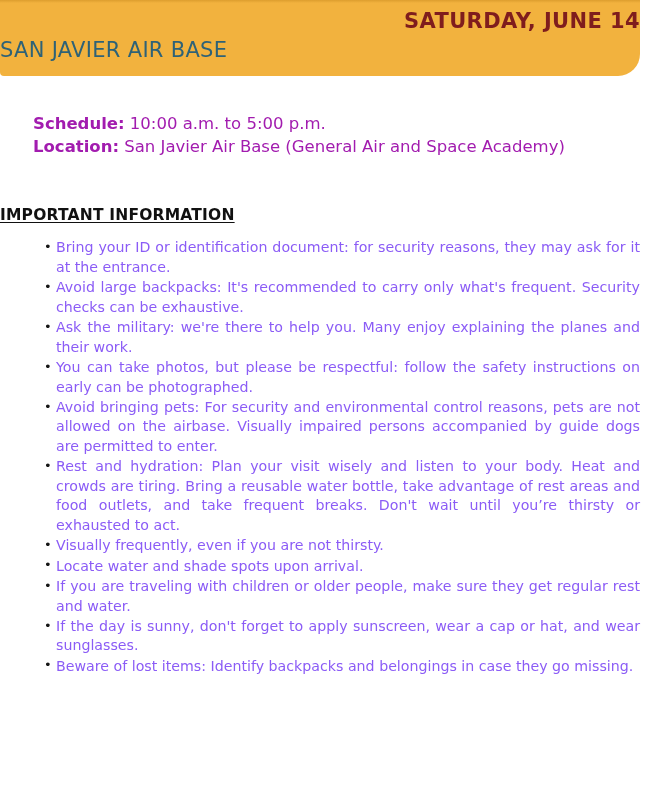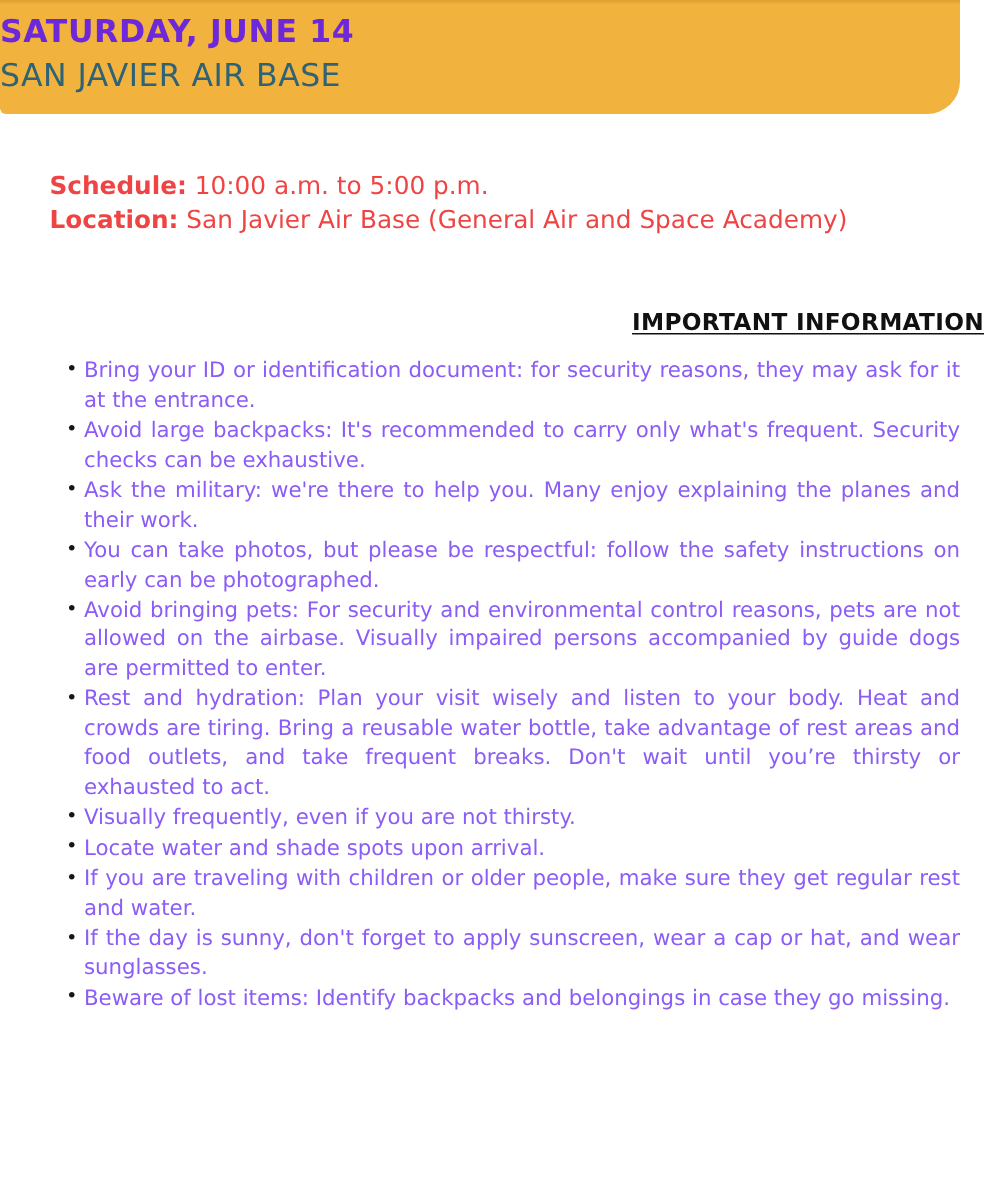--- a/index.html
+++ b/index.html
@@ -27,53 +27,53 @@
     box-sizing: border-box;
   }
   .banner-topfringe {
     position: absolute;
     top: 0; left: 0; right: 0;
     height: 3px;
     background: linear-gradient(180deg, #d99a2b 0%, #f2b23e 100%);
     opacity: .85;
   }
   .banner-title {
-    text-align: left;
+    text-align: right;
     font-size: 21px;
     font-weight: 700;
     letter-spacing: .4px;
-    color: #6d28d9;
+    color: #7f1d1d;
     line-height: 1.3;
     margin: 2px 0 2px 0;
   }
   .banner-subtitle {
     font-size: 21px;
     font-weight: 400;
     letter-spacing: .3px;
     color: #2e6277;
     line-height: 1.25;
     margin: 0;
   }
 
   
   .info-block {
     margin: 36px 18px 0 33px;
     width: 605px;
     font-size: 16.5px;
     line-height: 1.42;
     text-align: justify;
-    color: #ef4444;
+    color: #a21caf;
   }
   .info-line { margin: 0; }
   .info-label { font-weight: 700; }
 
   
   .section-heading {
     margin: 48px 0 14px 0;
-    text-align: right;
+    text-align: left;
     font-size: 15.5px;
     font-weight: 700;
     letter-spacing: .2px;
     text-decoration: underline;
     text-underline-offset: 2px;
     color: #111111;
   }
 
   
   .bullet-list {

